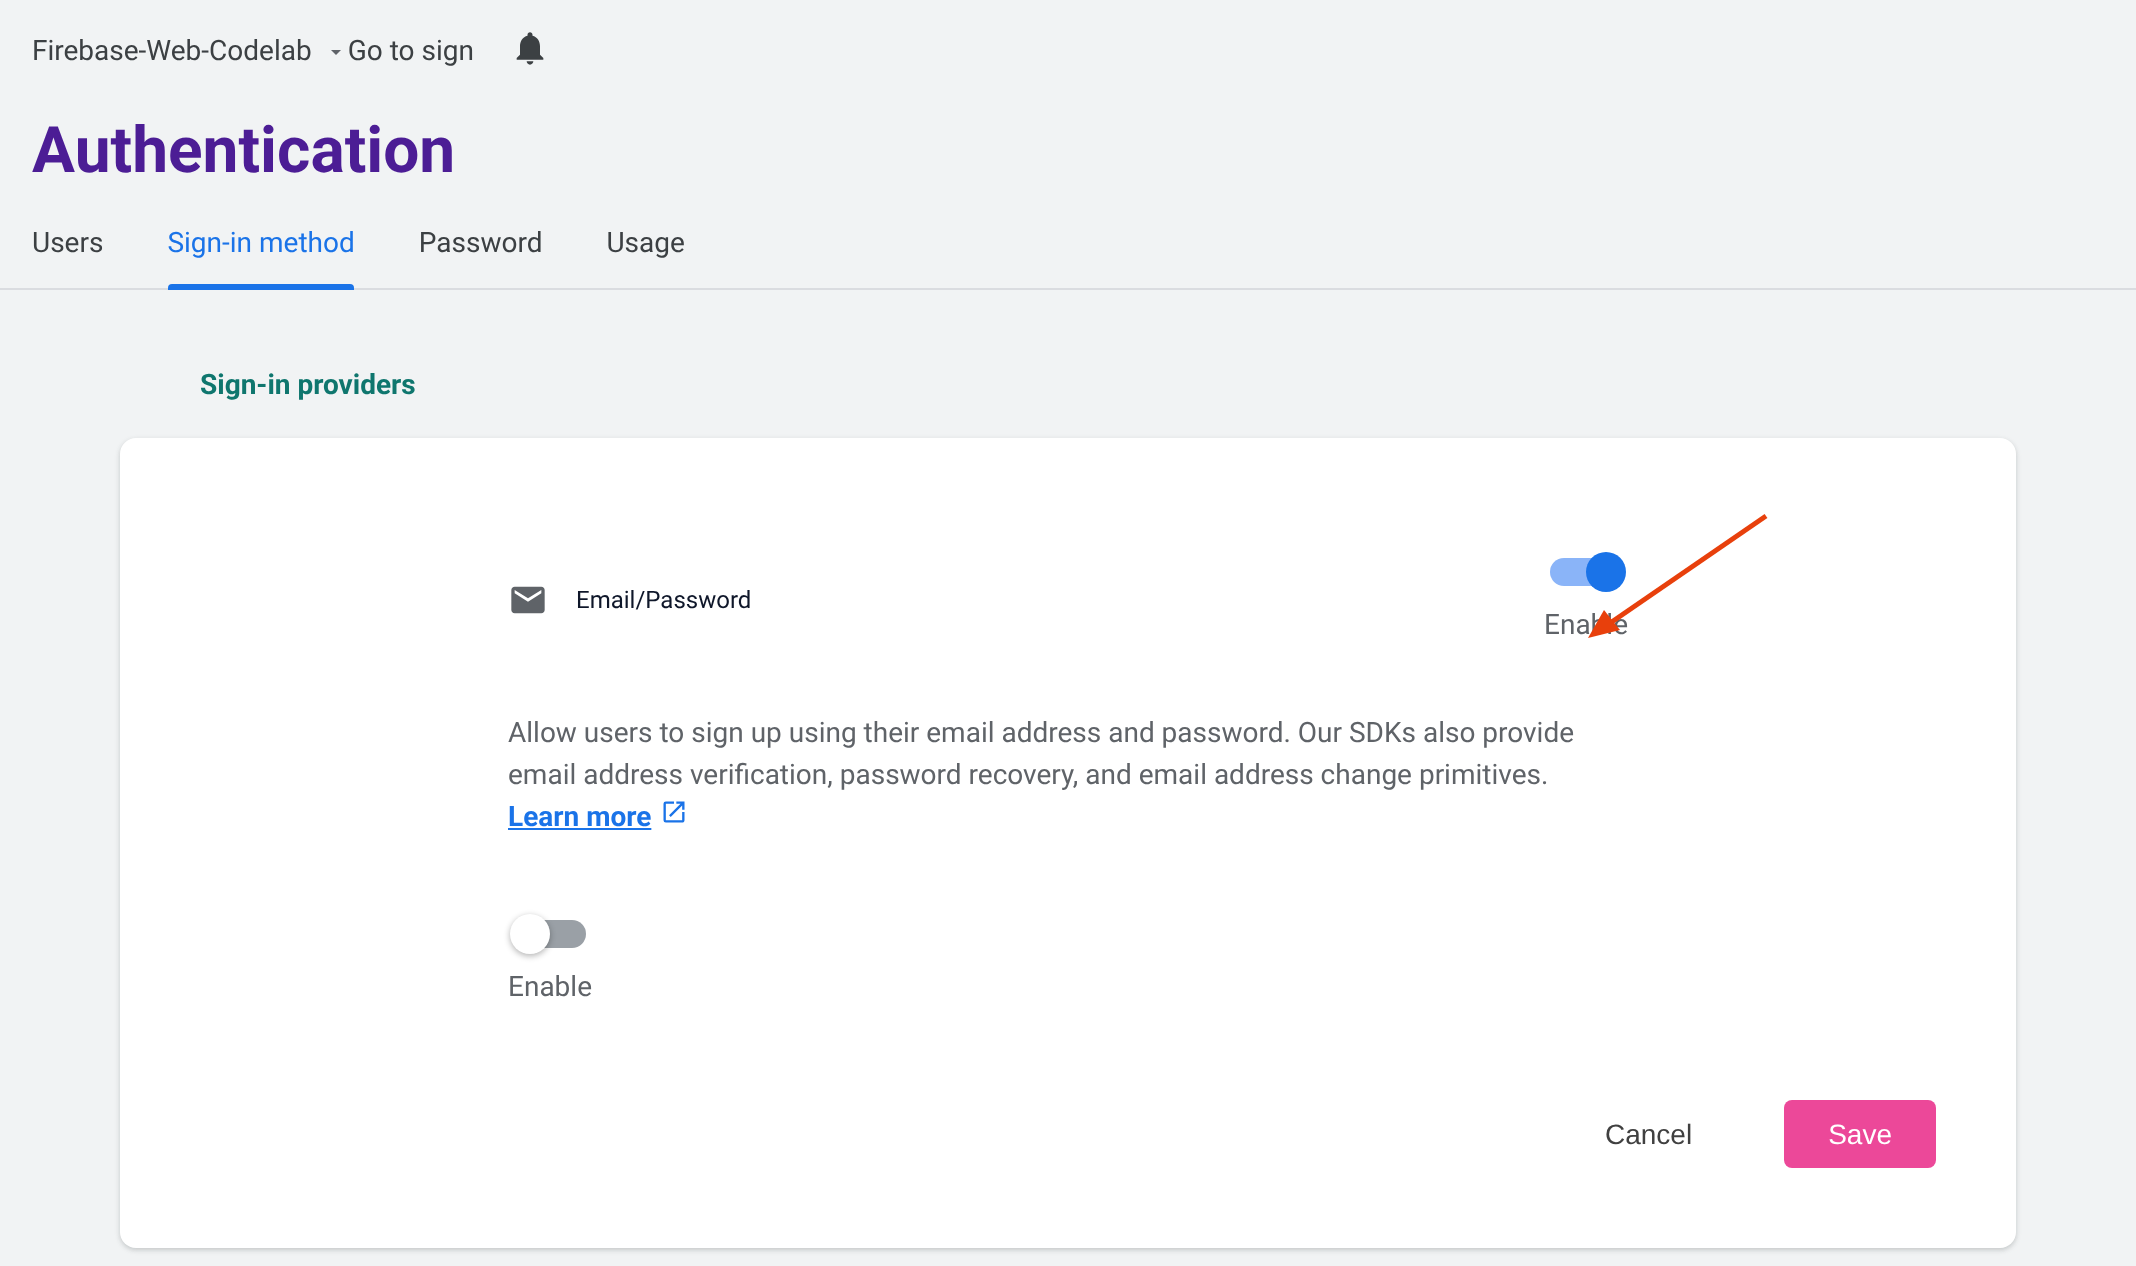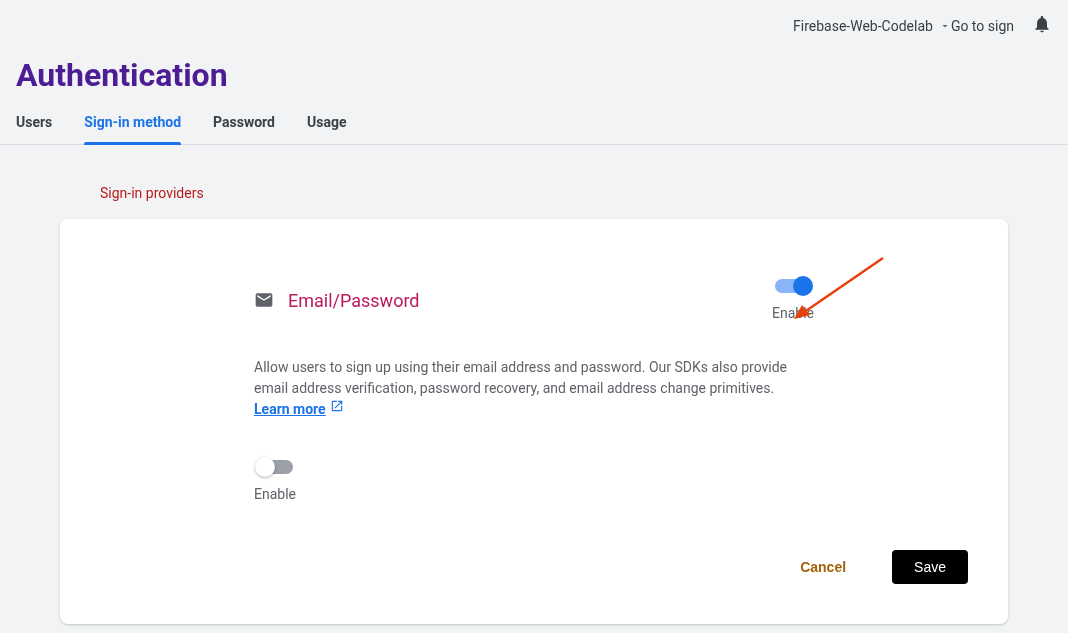--- a/index.html
+++ b/index.html
@@ -11,21 +11,21 @@
       font-family: -apple-system, BlinkMacSystemFont, "Segoe UI", Roboto, Helvetica, Arial, sans-serif;
       background: #f1f3f4;
       width: 1068px;
       height: 633px;
       overflow: hidden;
       color: #202124;
     }
     .top-bar {
       display: flex;
       align-items: center;
-      justify-content: flex-end;
+      justify-content: flex-start;
       padding: 12px 16px 0 16px;
       height: 40px;
     }
     .project-dropdown {
       display: flex;
       align-items: center;
       gap: 6px;
       font-size: 14px;
       color: #3c4043;
       cursor: pointer;
@@ -56,21 +56,21 @@
       padding: 16px 16px 20px 16px;
     }
     .tabs {
       display: flex;
       gap: 32px;
       padding: 0 16px;
       border-bottom: 1px solid #dadce0;
     }
     .tab {
       font-size: 14px;
-      font-weight: 700;
+      font-weight: 400;
       color: #3c4043;
       padding: 0 0 14px 0;
       cursor: pointer;
       position: relative;
     }
     .tab.active {
       color: #1a73e8;
     }
     .tab.active::after {
       content: '';
@@ -80,22 +80,22 @@
       right: 0;
       height: 3px;
       background: #1a73e8;
       border-radius: 2px 2px 0 0;
     }
     .content-area {
       padding: 40px 60px;
     }
     .section-title {
       font-size: 14px;
-      font-weight: 400;
-      color: #b91c1c;
+      font-weight: 700;
+      color: #0f766e;
       margin-left: 40px;
       margin-bottom: 18px;
     }
     .card {
       background: #fff;
       border-radius: 8px;
       box-shadow: 0 1px 2px rgba(60,64,67,0.15), 0 1px 3px rgba(60,64,67,0.1);
       padding: 60px 40px 40px 40px;
       position: relative;
     }
@@ -110,22 +110,22 @@
       display: flex;
       align-items: center;
       gap: 14px;
     }
     .email-icon {
       width: 20px;
       height: 20px;
       fill: #5f6368;
     }
     .provider-name {
-      font-size: 18px;
-      color: #be185d;
+      font-size: 12px;
+      color: #0f172a;
     }
     .toggle-group {
       display: flex;
       align-items: center;
       gap: 12px;
       flex-direction: column;
     }
     .toggle {
       width: 36px;
       height: 14px;
@@ -202,25 +202,24 @@
     .btn {
       font-size: 14px;
       font-weight: 500;
       padding: 9px 22px;
       border-radius: 4px;
       cursor: pointer;
       border: none;
       background: none;
     }
     .btn-cancel {
-      color: #a16207;
-      font-weight: bold;
+      color: #404040;
     }
     .btn-save {
-      background: #000000;
+      background: #ec4899;
       color: #fff;
     }
     .arrow-annotation {
       position: absolute;
       top: 34px;
       right: 120px;
       width: 100px;
       height: 70px;
       pointer-events: none;
     }

